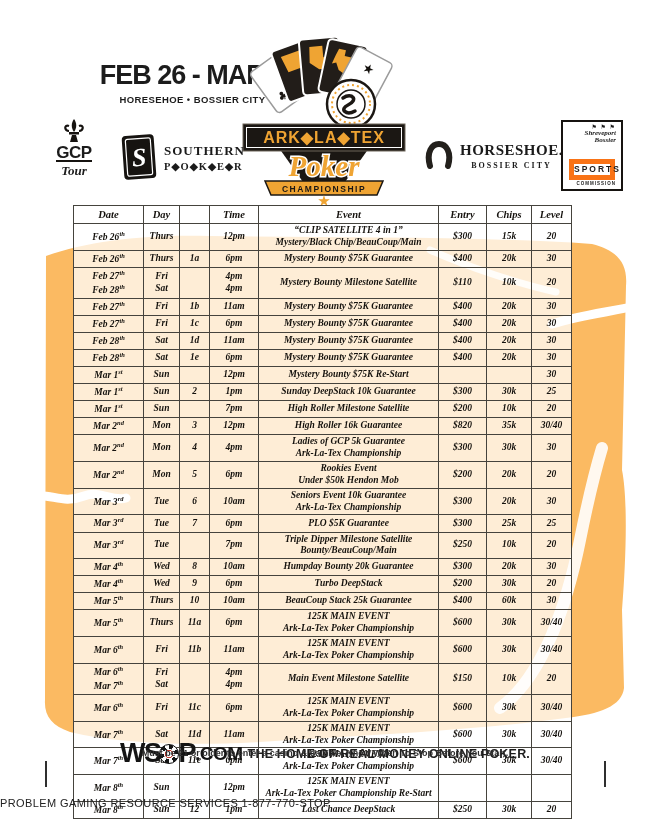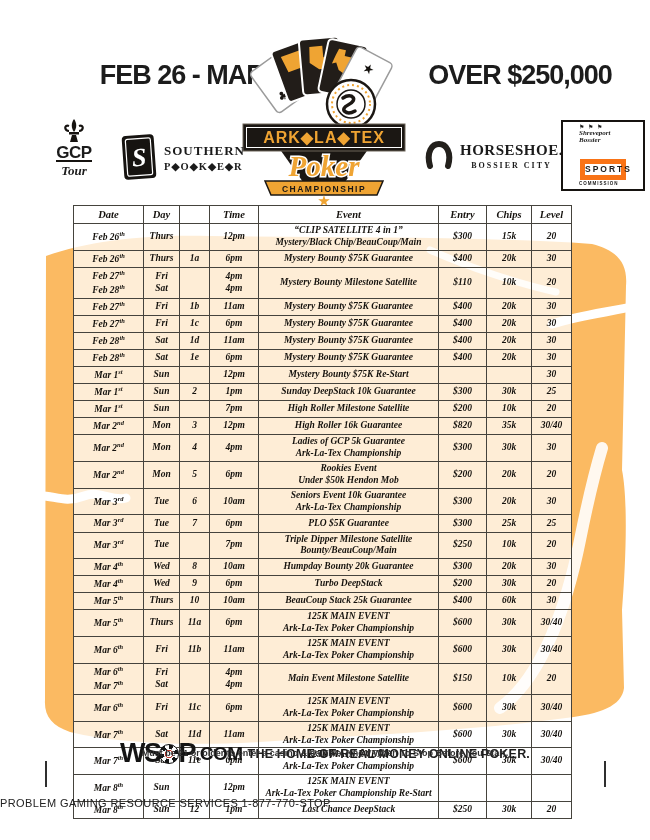--- a/index.html
+++ b/index.html
@@ -22,21 +22,21 @@
   }
   
   .partner{display:flex;align-items:center;gap:6px;}
   .sp-text1{font-size:13px;font-weight:bold;letter-spacing:1px;font-family:"Liberation Serif",serif;}
   .sp-text2{font-size:10.5px;font-weight:bold;letter-spacing:1px;font-family:"Liberation Serif",serif;margin-top:1px;}
   .hs-text1{font-size:15px;font-weight:bold;font-family:"Liberation Serif",serif;letter-spacing:.5px;}
   .hs-text2{font-size:8px;font-weight:bold;font-family:"Liberation Serif",serif;letter-spacing:2px;text-align:center;margin-top:2px;}
   .gcp-word{font-size:17px;font-weight:bold;letter-spacing:-.5px;line-height:.9;border-bottom:2px solid #161310;}
   .gcp-tour{font-family:"Liberation Serif",serif;font-style:italic;font-weight:bold;font-size:13px;margin-top:1px;text-align:center;}
   .sbsc{
-    width:48px;border:2px solid #161310;background:#fff;text-align:left;padding:2px 16px 3px;
+    width:48px;border:2px solid #161310;background:#fff;text-align:right;padding:2px 5px 3px;
   }
   .sbsc .script{font-family:"Liberation Serif",serif;font-style:italic;font-weight:bold;font-size:7px;line-height:1.05;}
   .sbsc .sports{font-size:8.5px;font-weight:bold;letter-spacing:2px;border:5px solid #f97316;margin:14px 1px 0;padding:0 0 1px;}
   .sbsc .comm{font-size:4.5px;font-weight:bold;letter-spacing:1px;margin-top:1px;}
   .sbsc .flags{font-size:6px;line-height:1;letter-spacing:1px;}
   
   #sched{
     border-collapse:collapse;table-layout:fixed;width:498px;
     background:rgba(255,255,255,.74);
     padding-left:28px;
@@ -74,24 +74,24 @@
     C622,706 600,714 566,718 C480,730 360,736 260,742 C190,746 120,744 70,732
     C52,726 44,716 45,700 Z"></path>
   <path fill="none" stroke="#ffffff" stroke-width="9" stroke-linecap="round" d="M24,500 C48,488 58,506 84,496 C100,490 112,502 126,498"></path>
   <path fill="none" stroke="#ffffff" stroke-width="9" stroke-linecap="round" d="M552,324 C584,314 612,312 644,304"></path>
   <path fill="none" stroke="#ffffff" stroke-width="12" stroke-linecap="round" opacity=".9" d="M500,708 C544,676 568,600 580,540 C590,490 596,468 602,448"></path>
   <path fill="none" stroke="#ffffff" stroke-width="7" stroke-linecap="round" opacity=".85" d="M430,250 C470,268 520,284 556,292"></path>
 </svg>
 
 <div class="abs z1 head-block" style="left:55px;top:60px;width:275px;">
   <div class="big-head">FEB 26 - MAR 8</div>
+  <div class="sub-head">HORESEHOE • BOSSIER CITY</div>
 </div>
 
 <div class="abs z1 head-block" style="left:390px;top:60px;width:260px;">
-  <div class="big-head">OVER $250,000</div>
 </div>
 
 <div class="abs z1" style="left:237px;top:28px;width:176px;height:178px;">
   <svg width="176" height="178" viewBox="0 0 176 178">
 
     <g>
       <g transform="rotate(-36 42 56)">
         <rect x="24" y="30" width="36" height="50" rx="4" fill="#ffffff" stroke="#9b9b9b" stroke-width="1.5"></rect>
         <text x="33" y="72" font-size="12" fill="#1b1713" font-family="DejaVu Sans, sans-serif">♣</text>
       </g>

